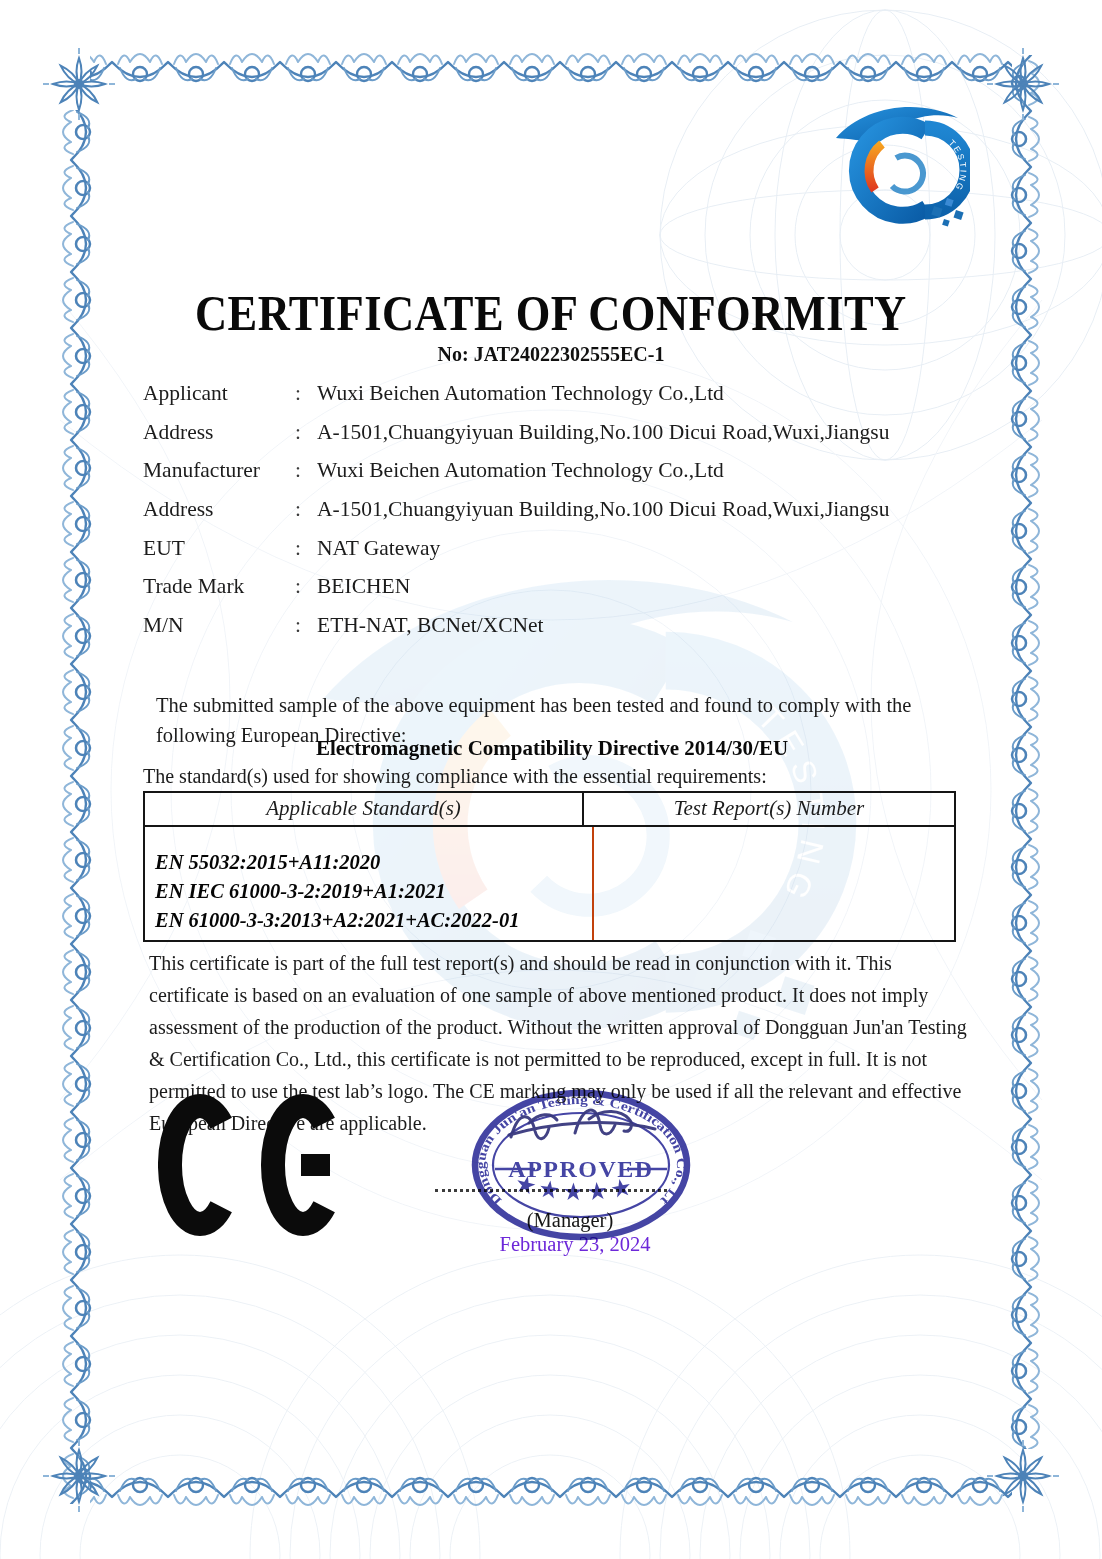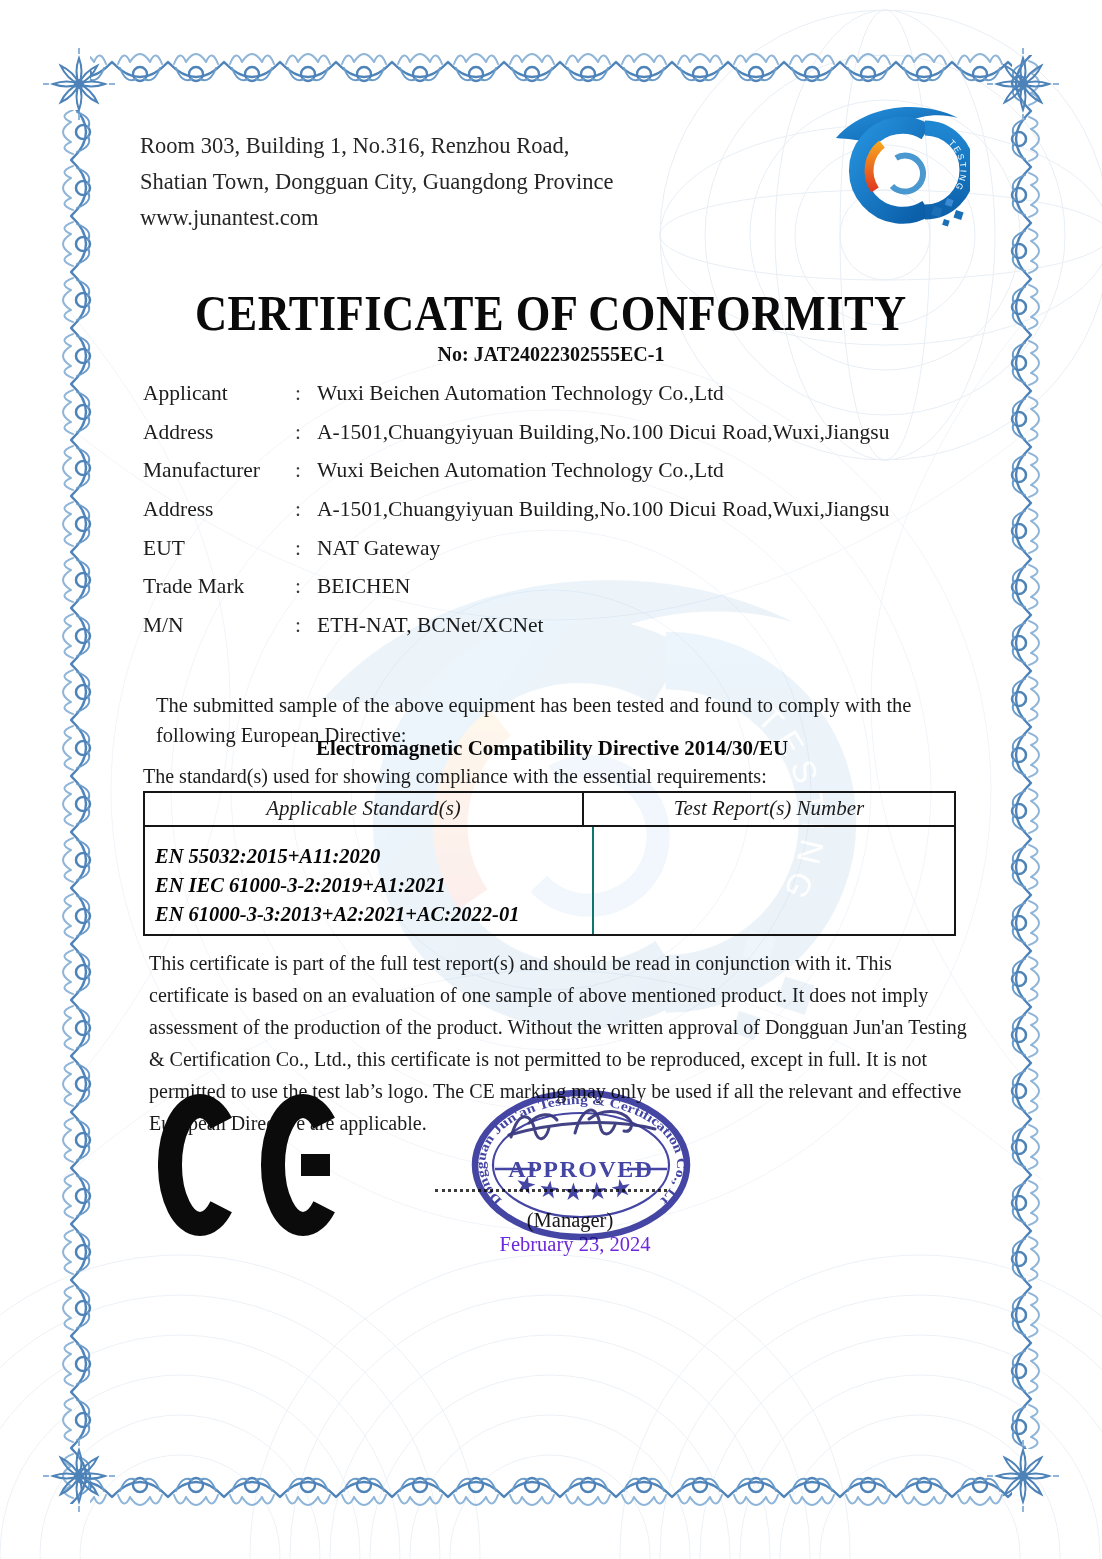--- a/index.html
+++ b/index.html
@@ -29,21 +29,21 @@
 
   .intro { left:143px; top:677px; width:818px; font-size:20.5px; line-height:30px; margin:13px; }
   .directive { left:143px; top:736px; width:818px; text-align:center; font-size:21px; font-weight:bold; color:#0a0a0a; }
   .std-intro { left:143px; top:765px; width:818px; font-size:20px; margin:0; }
 
   .std-table { left:143px; top:791px; width:809px; border:2px solid #151515; background:transparent;font-style:italic; }
   .t-head { display:flex; border-bottom:2px solid #151515; }
   .t-head .c1 { width:437px; border-right:2px solid #151515; text-align:center; padding:3px 0 4px 0; font-size:21px; }
   .t-head .c2 { flex:1; text-align:center; padding:3px 0 4px 0; font-size:21px; }
   .t-body { display:flex; }
-  .t-body .c1 { width:437px; border-right:2px solid #0f766e; padding:15px 0 5px 10px; }
+  .t-body .c1 { width:437px; border-right:2px solid #c2410c; padding:21px 0 5px 10px; }
   .t-body .c1 div { font-weight:bold; font-size:20.5px; line-height:29px; color:#050505; }
   .t-body .c2 { flex:1; display:flex; align-items:center; justify-content:center; font-weight:bold; font-size:21.5px; color:#050505; }
 
   .disclaimer { left:149px; top:947px; width:822px; font-size:20px; line-height:32px; margin:0; }
 
   .ce-svg { left:158px; top:1092px; width:200px; height:150px; }
 
   .dotline { left:435px; top:1186px; width:232px; height:3px; border-bottom:3px dotted #3c3c3c; }
   .manager { left:455px; top:1209px; width:230px; text-align:center; font-size:20.5px; color:#161616; }
   .datetext { left:450px; top:1233px; width:250px; text-align:center; font-size:20.5px; color:#6d28d9; }
@@ -170,25 +170,20 @@
       <g transform="translate(1047,55) rotate(90)">
           <rect x="0" y="0" width="1394" height="46" fill="url(#laceP)"></rect>
         </g>
       <use href="#cornerF" transform="translate(79,84)"></use>
       <use href="#cornerF" transform="translate(1023,84) rotate(90)"></use>
       <use href="#cornerF" transform="translate(1023,1476) rotate(180)"></use>
       <use href="#cornerF" transform="translate(79,1476) rotate(270)"></use>
     </g>
   </svg>
 
-  <div class="abs addr">
-    <div>Room 303, Building 1, No.316, Renzhou Road,</div>
-    <div>Shatian Town, Dongguan City, Guangdong Province</div>
-    <div>www.junantest.com</div>
-  </div>
 
   <svg class="abs logo-svg" viewBox="0 0 140 134">
     <use href="#logoArt"></use>
   </svg>
 
   <div class="abs title-wrap">
     <h1>CERTIFICATE OF CONFORMITY</h1>
   </div>
   <div class="abs cert-no">No: JAT24022302555EC-1</div>
 

